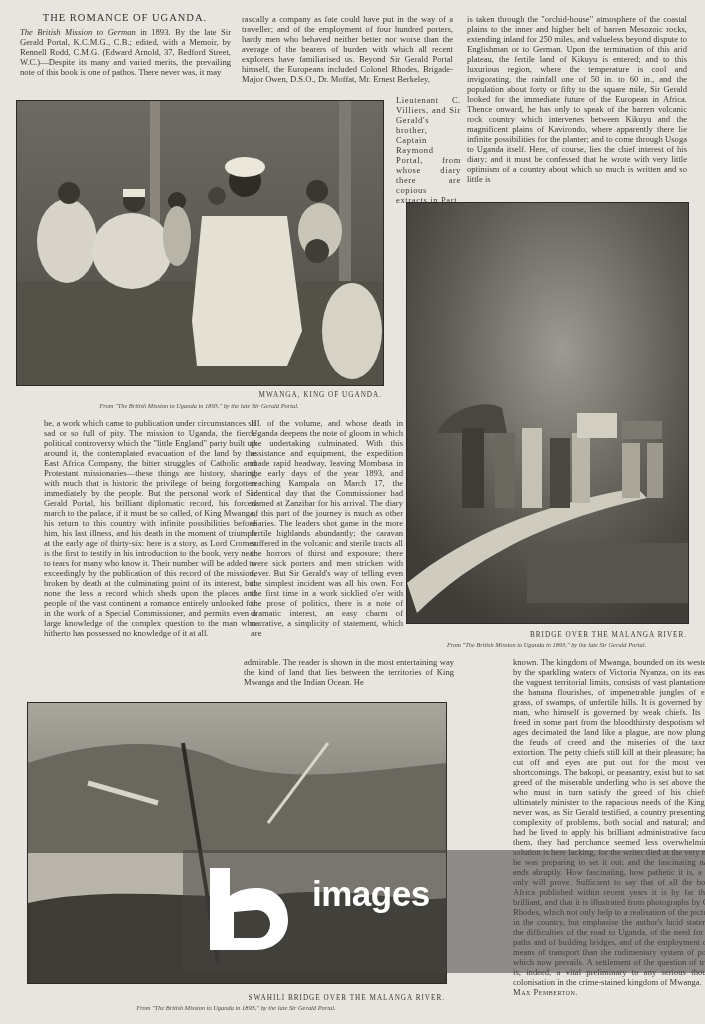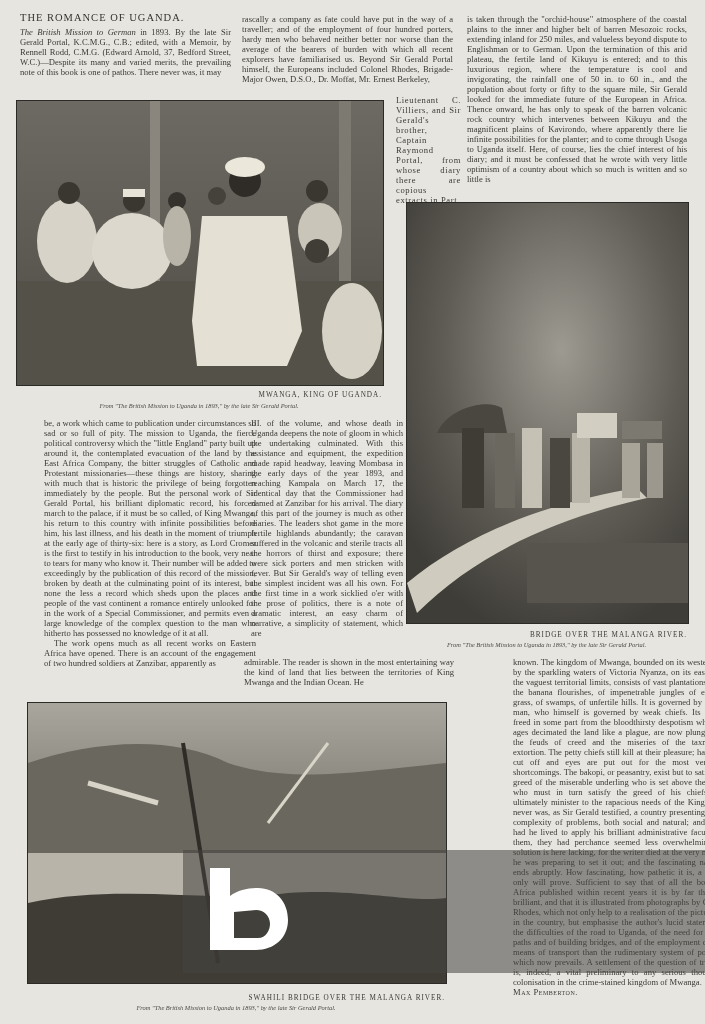--- a/index.html
+++ b/index.html
@@ -4,21 +4,21 @@
 <style>
   html, body { margin: 0; padding: 0; }
   body {
     width: 705px; height: 1024px; position: relative; overflow: hidden;
     background: #e7e5df;
     font-family: "Liberation Serif", "DejaVu Serif", serif;
     color: #3a3833;
   }
   .abs { position: absolute; }
   .title {
-    left: 20px; top: 12px; width: 210px; 
+    left: 20px; top: 12px; width: 210px; text-align: center;
     font-size: 10.5px; letter-spacing: 1px; color: #35332e;
   }
   .col {
     font-size: 8.6px; line-height: 10px; text-align: justify;
     color: #3c3a35;
   }
   .col p { margin: 0; }
   .col .indent { text-indent: 10px; }
   .col em { font-style: italic; }
   .narrow { font-size: 8.6px; line-height: 10px; text-align: justify; letter-spacing: 0.6px; margin-left: 8px; }
@@ -96,21 +96,20 @@
     <ellipse cx="303" cy="130" rx="22" ry="28" fill="#c9c5b9"></ellipse>
     <ellipse cx="335" cy="230" rx="30" ry="48" fill="#d6d2c6"></ellipse>
     <circle cx="300" cy="150" r="12" fill="#403d37"></circle>
   </svg>
 </div>
 <div class="abs caption" style="left:16px; top:391px; width:366px;">MWANGA, KING OF UGANDA.</div>
 <div class="abs credit" style="left:16px; top:402px; width:366px;">From "The British Mission to Uganda in 1893," by the late Sir Gerald Portal.</div>
 
 <div class="abs col" style="left:16px; top:418px; width:212px;margin-left:28px;">
   <p>be, a work which came to publication under circumstances so sad or so full of pity. The mission to Uganda, the fierce political controversy which the "little England" party built up around it, the contemplated evacuation of the land by the East Africa Company, the bitter struggles of Catholic and Protestant missionaries—these things are history, sharing with much that is historic the privilege of being forgotten immediately by the people. But the personal work of Sir Gerald Portal, his brilliant diplomatic record, his forced march to the palace, if it must be so called, of King Mwanga, his return to this country with infinite possibilities before him, his last illness, and his death in the moment of triumph at the early age of thirty-six: here is a story, as Lord Cromer is the first to testify in his introduction to the book, very near to tears for many who know it. Their number will be added to exceedingly by the publication of this record of the mission, broken by death at the culminating point of its interest, but none the less a record which sheds upon the places and people of the vast continent a romance entirely unlooked for in the work of a Special Commissioner, and permits even a large knowledge of the complex question to the man who hitherto has possessed no knowledge of it at all.</p>
-  <p class="indent">The work opens much as all recent works on Eastern Africa have opened. There is an account of the engagement of two hundred soldiers at Zanzibar, apparently as</p>
 </div>
 
 <div class="abs col" style="left:251px; top:418px; width:152px;">
   <p>III. of the volume, and whose death in Uganda deepens the note of gloom in which the undertaking culminated. With this assistance and equipment, the expedition made rapid headway, leaving Mombasa in the early days of the year 1893, and reaching Kampala on March 17, the identical day that the Commissioner had named at Zanzibar for his arrival. The diary of this part of the journey is much as other diaries. The leaders shot game in the more fertile highlands abundantly; the caravan suffered in the volcanic and sterile tracts all the horrors of thirst and exposure; there were sick porters and men stricken with fever. But Sir Gerald's way of telling even the simplest incident was all his own. For the first time in a work sicklied o'er with the prose of politics, there is a note of dramatic interest, an easy charm of narrative, a simplicity of statement, which are</p>
 </div>
 <div class="abs col" style="left:244px; top:657px; width:210px;">admirable. The reader is shown in the most entertaining way the kind of land that lies between the territories of King Mwanga and the Indian Ocean. He</div>
 
 <div class="abs plate" style="left:406px; top:202px; width:281px; height:420px;">
   <svg width="281" height="420" viewBox="0 0 281 420">
     <defs>
@@ -164,13 +163,14 @@
 <div class="abs caption" style="left:27px; top:994px; width:418px;">SWAHILI BRIDGE OVER THE MALANGA RIVER.</div>
 <div class="abs credit" style="left:27px; top:1004px; width:418px;">From "The British Mission to Uganda in 1893," by the late Sir Gerald Portal.</div>
 
 <div class="abs watermark-band"></div>
 <div class="abs wm-logo">
   <svg width="82" height="82" viewBox="0 0 82 82">
     <path d="M2 0 L22 0 L22 28 C30 22 40 20 50 20 C68 20 80 34 80 52 C80 70 66 82 48 82 L2 82 Z M26 44 L26 70 L50 70 C58 70 62 62 62 56 C62 48 56 42 48 42 Z" fill="#ffffff" fill-rule="evenodd"></path>
   </svg>
 </div>
 <div class="abs wm-text">
+  <div>images</div>
 </div>
 
 </body></html>

